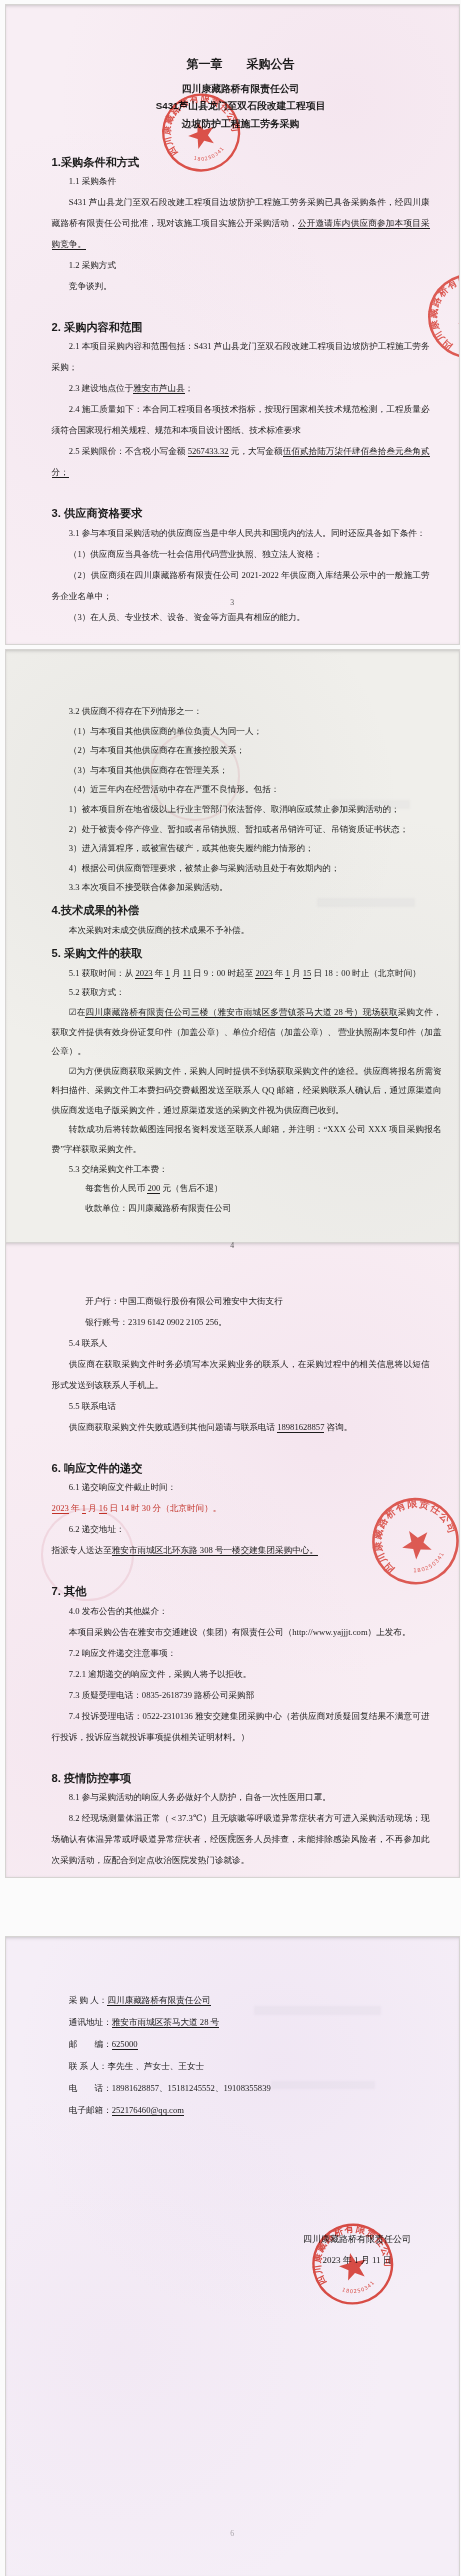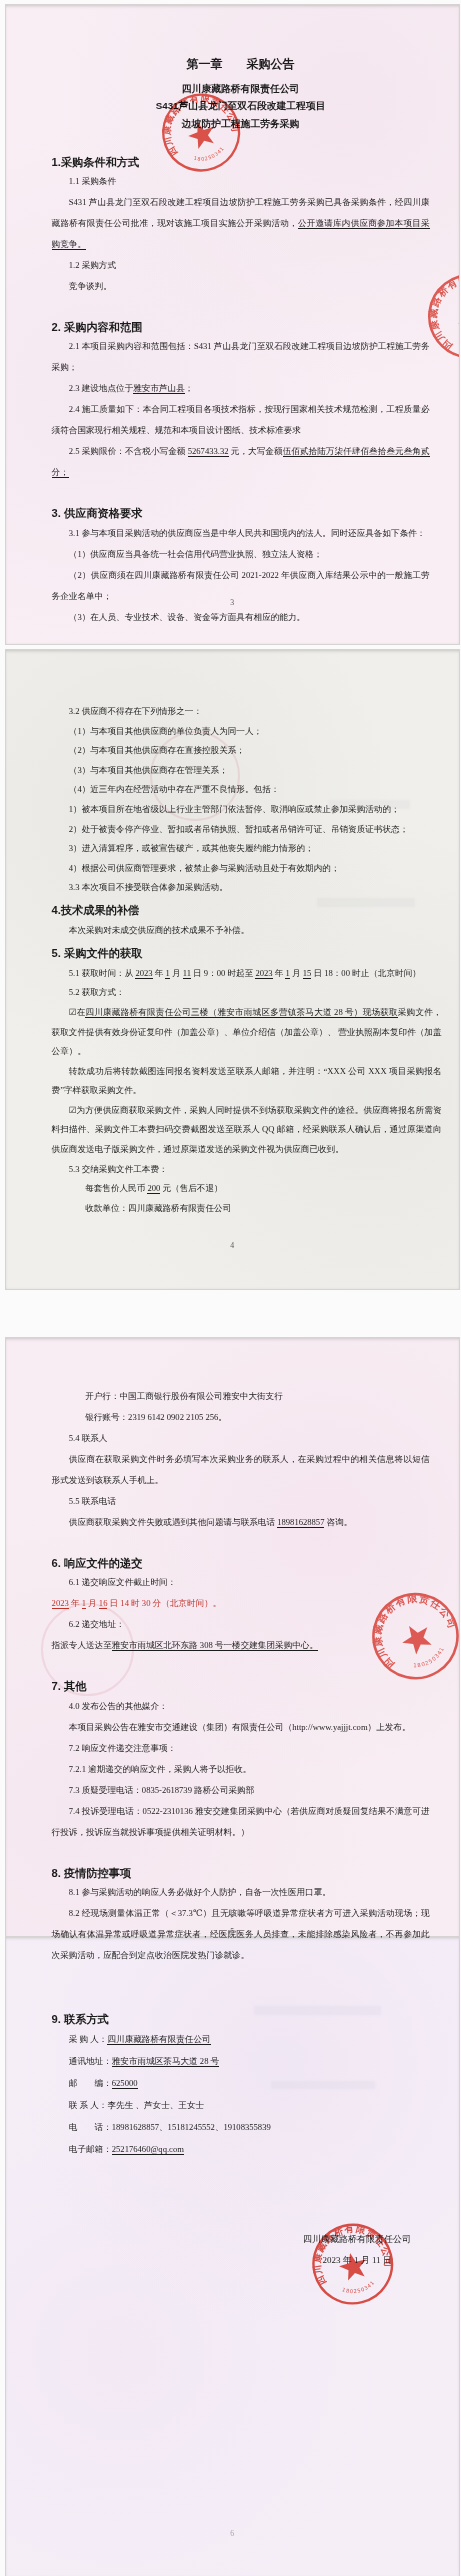--- a/index.html
+++ b/index.html
@@ -3,21 +3,21 @@
 <meta charset="utf-8">
 <style>
   html,body{margin:0;padding:0;background:#fbfbfb;}
   body{width:461px;height:2576px;position:relative;font-family:"Liberation Serif","DejaVu Serif",serif;color:#1c1c1c;}
   .page{position:absolute;left:4.6px;width:453px;border:0.6px solid #d6d4d2;box-sizing:content-box;overflow:hidden;
         box-shadow:inset 0 2.3px 3.5px -1.7px rgba(90,85,90,.35), inset 0 -1.2px 2.3px -1.2px rgba(120,115,120,.15);}
   .pg1{top:3.5px;height:639px;background:#f8eef4;
        background-image:radial-gradient(circle at 75% 15%,rgba(214,160,195,.10),transparent 45%),radial-gradient(circle at 20% 60%,rgba(205,170,200,.08),transparent 50%);}
   .pg2{top:649px;height:639px;background:#f0efeb;
        background-image:radial-gradient(circle at 30% 25%,rgba(150,150,150,.09),transparent 45%),radial-gradient(circle at 80% 70%,rgba(150,150,160,.07),transparent 50%);}
-  .pg3{top:1337px;height:634px;background:#f8edf3;
+  .pg3{top:1242px;height:634px;background:#f8edf3;
        background-image:radial-gradient(circle at 70% 30%,rgba(215,160,200,.10),transparent 45%),radial-gradient(circle at 15% 75%,rgba(210,160,200,.08),transparent 50%);}
   .pg4{top:1936px;height:640px;background:#f5eef7;
        background-image:radial-gradient(circle at 60% 20%,rgba(200,165,215,.10),transparent 45%),radial-gradient(circle at 25% 65%,rgba(205,170,210,.08),transparent 50%);}
   .content{position:relative;z-index:2;}
   .pg1 .content{padding:50px 29px 0 46px;}
   .pg2 .content{padding:52px 17px 0 46px;}
   .pg3 .content{padding:48px 29px 0 46px;}
   .pg4 .content{padding:52px 29px 0 46px;}
   p{margin:0;font-size:8.6px;line-height:21px;text-align:justify;text-indent:2em;overflow-wrap:anywhere;}
   .pg2 .content p{line-height:19.6px;}
@@ -100,22 +100,22 @@
     <p>2）处于被责令停产停业、暂扣或者吊销执照、暂扣或者吊销许可证、吊销资质证书状态；</p>
     <p>3）进入清算程序，或被宣告破产，或其他丧失履约能力情形的；</p>
     <p>4）根据公司供应商管理要求，被禁止参与采购活动且处于有效期内的；</p>
     <p>3.3 本次项目不接受联合体参加采购活动。</p>
     <p class="hh">4.技术成果的补偿</p>
     <p>本次采购对未成交供应商的技术成果不予补偿。</p>
     <p class="hh">5. 采购文件的获取</p>
     <p><span>5.1 获取时间：从 </span><span class="u">2023</span><span> 年 </span><span class="u">1</span><span> 月 </span><span class="u">11</span><span> 日 9：00 时起至 </span><span class="u">2023</span><span> 年 </span><span class="u">1</span><span> 月 </span><span class="u">15</span><span> 日 18：00 时止（北京时间）</span></p>
     <p>5.2 获取方式：</p>
     <p><span>☑在</span><span class="u">四川康藏路桥有限责任公司三楼（雅安市雨城区多营镇茶马大道 28 号）现场获取</span><span>采购文件，获取文件提供有效身份证复印件（加盖公章）、单位介绍信（加盖公章）、 营业执照副本复印件（加盖公章）。</span></p>
+    <p>☑为方便供应商获取采购文件，采购人同时提供不到场获取采购文件的途径。供应商将报名所需资料扫描件、采购文件工本费扫码交费截图发送至联系人 QQ 邮箱，经采购联系人确认后，通过原渠道向供应商发送电子版采购文件，通过原渠道发送的采购文件视为供应商已收到。</p>
     <p>转款成功后将转款截图连同报名资料发送至联系人邮箱，并注明：“XXX 公司 XXX 项目采购报名费”字样获取采购文件。</p>
-    <p>☑为方便供应商获取采购文件，采购人同时提供不到场获取采购文件的途径。供应商将报名所需资料扫描件、采购文件工本费扫码交费截图发送至联系人 QQ 邮箱，经采购联系人确认后，通过原渠道向供应商发送电子版采购文件，通过原渠道发送的采购文件视为供应商已收到。</p>
     <p>5.3 交纳采购文件工本费：</p>
     <p class="ind4"><span>每套售价人民币 </span><span class="u">200</span><span> 元（售后不退）</span></p>
     <p class="ind4">收款单位：四川康藏路桥有限责任公司</p>
   </div>
   <div class="pageno" style="bottom:39px;">4</div>
 </section>
 
 <section class="page pg3">
   <div class="ghost" style="left:35px;top:265px;width:89px;height:89px;"></div>
   <div class="content">
@@ -151,21 +151,20 @@
         <polygon fill="#dd3a2e" points="80,59 73.5,77.1 54.3,77.7 69.5,89.4 64.1,107.8 80,97 95.9,107.8 90.5,89.4 105.7,77.7 86.5,77.1"></polygon>
         <text font-size="17.5" font-weight="bold" font-family="Liberation Serif, DejaVu Serif, serif" fill="#dd3a2e" letter-spacing="2"><textPath href="#sa2" startOffset="50%" text-anchor="middle">四川康藏路桥有限责任公司</textPath></text>
         <text font-size="9.5" font-family="DejaVu Sans, sans-serif" fill="#dd3a2e" letter-spacing="1.5"><textPath href="#sb2" startOffset="50%" text-anchor="middle">5118025034105</textPath></text>
       </svg></div>
 </section>
 
 <section class="page pg4">
   <div class="smudge" style="left:248px;top:69px;width:127px;height:9.2px;"></div>
   <div class="smudge" style="left:265px;top:144px;width:104px;height:8px;"></div>
   <div class="content">
-    <p class="hh">9. 联系方式</p>
     <p class="row"><span>采 购 人：</span><span class="u">四川康藏路桥有限责任公司</span></p>
     <p class="row"><span>通讯地址：</span><span class="u">雅安市雨城区茶马大道 28 号</span></p>
     <p class="row"><span>邮　　编：</span><span class="u">625000</span></p>
     <p class="row"><span>联 系 人：</span><span>李先生 、芦女士、王女士</span></p>
     <p class="row"><span>电　　话：</span><span>18981628857、15181245552、19108355839</span></p>
     <p class="row"><span>电子邮箱：</span><span class="u">252176460@qq.com</span></p>
   </div>
   <div class="sig">
     <p>四川康藏路桥有限责任公司</p>
     <p>2023 年 1 月 11 日</p>

